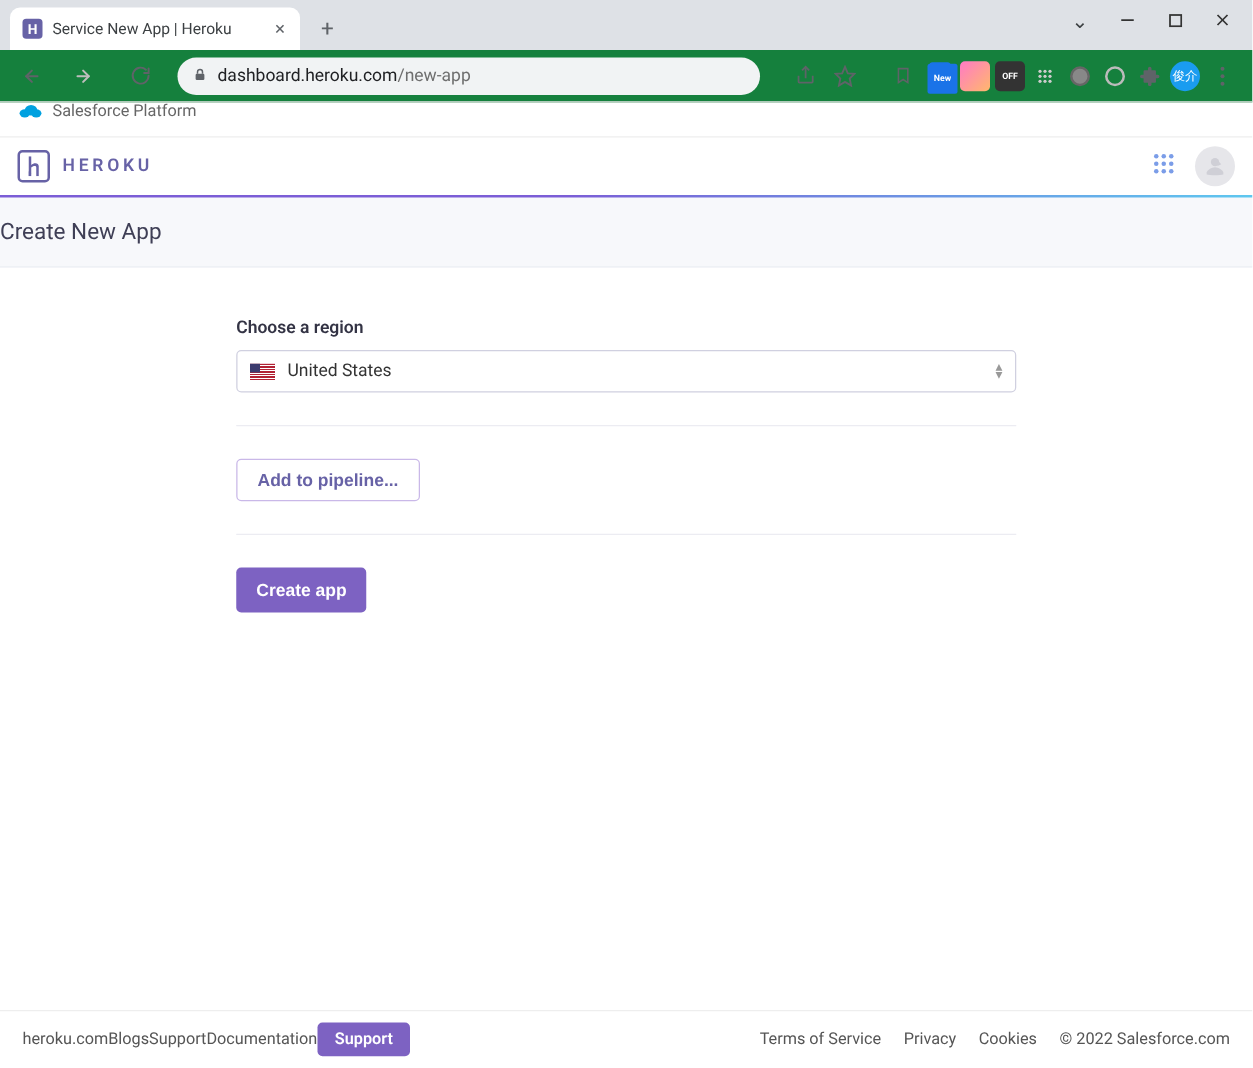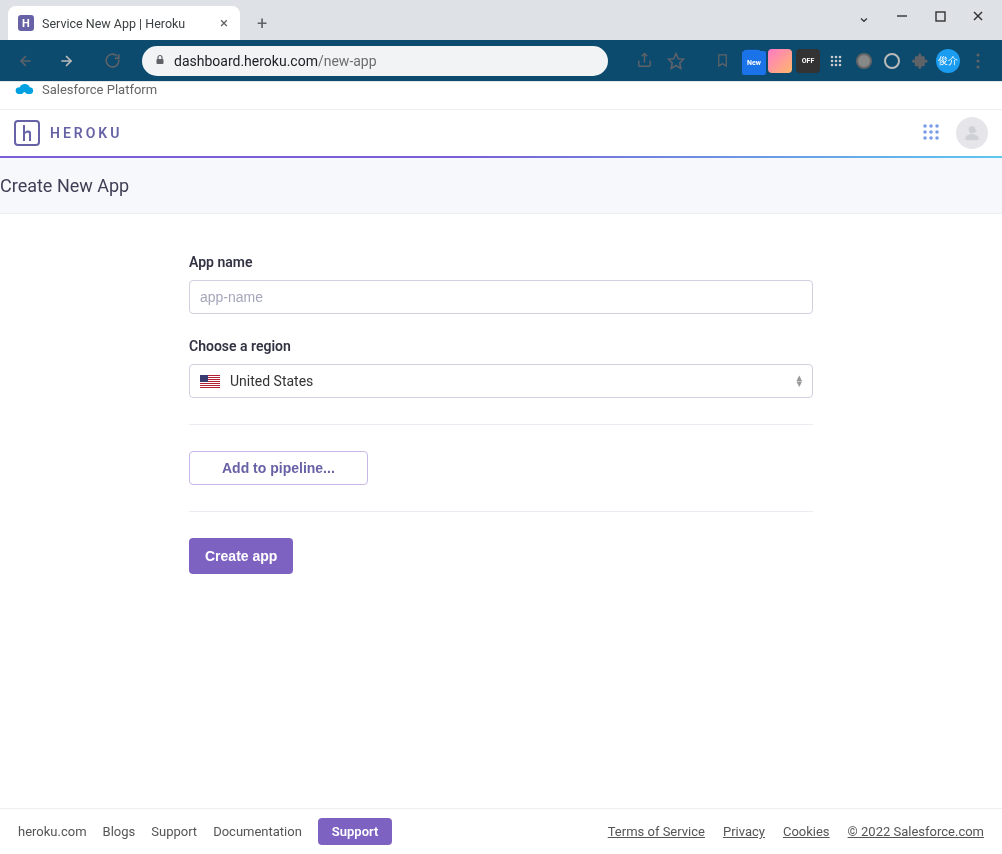--- a/index.html
+++ b/index.html
@@ -58,21 +58,21 @@
   .window-controls .wc, .window-controls .wc-chevron {
     width:36px; height:24px;
     display:flex;align-items:center;justify-content:center;
     color:#3c4043; font-size:14px;
   }
   .window-controls .wc { cursor:pointer; }
   .window-controls .wc-chevron { font-size:16px; }
 
   .toolbar {
     height: 42px;
-    background: #0c4a6e;
+    background: #15803d;
     border-bottom: 1px solid #e4e4e4;
     display:flex;
     align-items:center;
     padding: 0 10px;
     gap: 16px;
   }
   .tb-icon {
     width:28px;height:28px;display:flex;align-items:center;justify-content:center;
     color:#5f6368;border-radius:50%;cursor:pointer;
   }
@@ -181,38 +181,38 @@
     background:#fff;display:flex;align-items:center;padding:0 10px;gap:10px;
     cursor:pointer;position:relative;
   }
   .flag{width:20px;height:13px;display:inline-block;position:relative;background:#b22234;}
   .flag::before{content:"";position:absolute;inset:0;background:repeating-linear-gradient(#b22234 0 1px,#fff 1px 2px);} 
   .flag::after{content:"";position:absolute;left:0;top:0;width:8px;height:7px;background:#3c3b6e;}
   .region-select .chev{position:absolute;right:10px;color:#999;font-size:11px;line-height:6px;}
   .divider{border:none;border-top:1px solid #ececf2;margin:26px 0;}
   .btn-outline{
     border:1px solid #c9b8e8;background:#fff;color:#6762A6;
-    padding:8px 32px;border-radius:4px;font-size:14px;font-weight:600;cursor:pointer;
+    padding:8px 16px;border-radius:4px;font-size:14px;font-weight:600;cursor:pointer;
   }
   .btn-primary{
     background:#7d62c2;color:#fff;border:none;padding:10px 16px;border-radius:4px;
     font-size:14px;font-weight:600;cursor:pointer;
   }
 
   
   .footer{
     height:46px;border-top:1px solid #eee;
     display:flex;align-items:center;padding:0 18px;
-    font-size:13px;color:#555;gap:16px;
+    font-size:13px;color:#555;
   }
   .footer a{color:#555;text-decoration:none;cursor:pointer;}
   .footer .support-btn{
     background:#7d62c2;color:#fff;padding:6px 14px;border-radius:4px;cursor:pointer;font-weight:600;
   }
-  .footer .right{margin-left:auto;display:flex;gap:18px;align-items:center;text-decoration:underline;}
+  .footer .right{margin-left:auto;display:flex;gap:18px;align-items:center;}
 </style>
 </head>
 <body>
 
 <div class="browser-chrome">
   <div class="titlebar">
     <div class="tab">
       <span class="favicon">H</span>
       <span class="tab-title">Service New App | Heroku</span>
       <span class="tab-close">×</span>
@@ -378,24 +378,20 @@
   </div>
 </div>
 
 <div class="sub-header">
   <span>Create New App</span>
 </div>
 
 <div class="main">
   <div class="form-wrap">
     <div class="field">
-      <div class="form-label">App name</div>
-      <input class="text-input" type="text" placeholder="app-name" style="">
-    </div>
-    <div class="field">
       <div class="form-label">Choose a region</div>
       <div class="region-select">
         <span class="flag"></span>
         <span>United States</span>
         <span class="chev">▴<br>▾</span>
       </div>
     </div>
     <hr class="divider">
     <button class="btn-outline">Add to pipeline...</button>
     <hr class="divider">

